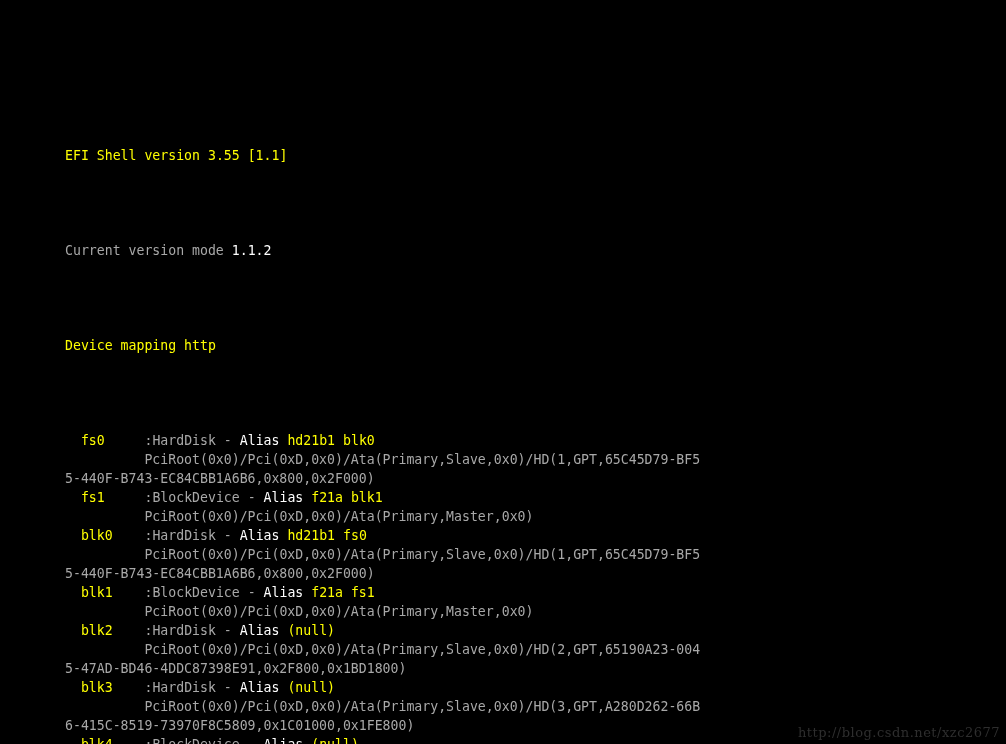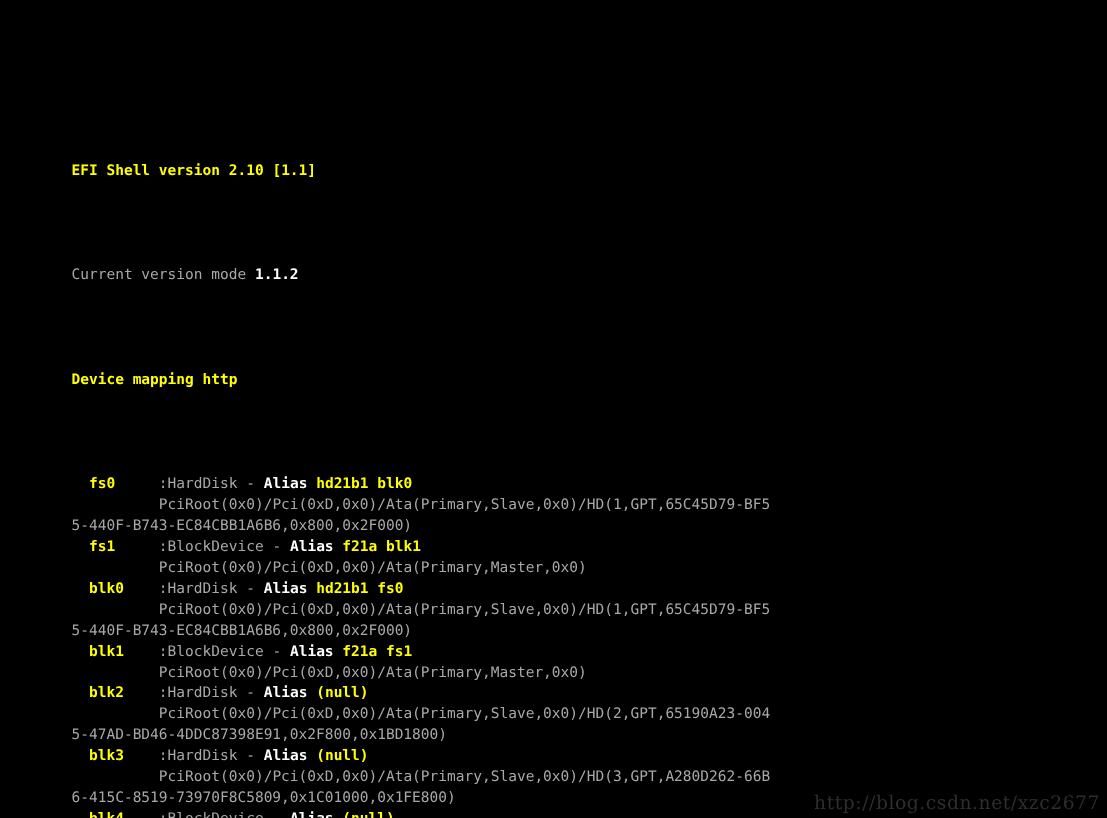--- a/index.html
+++ b/index.html
@@ -25,44 +25,44 @@
     line-height: 19px;
     letter-spacing: 0px;
     white-space: pre;
   }
   .line {
     height: 19px;
     white-space: pre;
   }
 
   
-  .c-yellow  { color: #ffff00; font-weight: bold; }
+  .c-yellow  { color: #ffff00; font-weight: normal; }
   .c-gray    { color: #a8a8a8; font-weight: normal; }
-  .c-white   { color: #ffffff; font-weight: bold; }
+  .c-white   { color: #ffffff; font-weight: normal; }
 
   #watermark {
     position: absolute;
     right: 6px;
     bottom: 4px;
     color: #2e2e2e;
     font-family: "DejaVu Serif", "Liberation Serif", serif;
-    font-size: 17px;
+    font-size: 13px;
     letter-spacing: 0.5px;
     white-space: nowrap;
   }
 </style>
 </head>
 <body>
 
 <div id="screen">
 
   <div id="console">
 
     
-    <div class="line"><span class="c-yellow">EFI Shell version</span><span class="c-yellow"> </span><span class="c-yellow">2.10 [1.1]</span></div>
+    <div class="line"><span class="c-yellow">EFI Shell version</span><span class="c-yellow"> </span><span class="c-yellow">3.55 [1.1]</span></div>
 
     
     <div class="line"><span class="c-gray">Current version mode</span><span class="c-gray"> </span><span class="c-white">1.1.2</span></div>
 
     
     <div class="line"><span class="c-yellow">Device mapping http</span></div>
 
     
     <div id="device-list"><div class="line"><span class="c-gray">  </span><span class="c-yellow">fs0</span><span class="c-gray">     </span><span class="c-gray">:</span><span class="c-gray">HardDisk</span><span class="c-gray"> </span><span class="c-gray">-</span><span class="c-gray"> </span><span class="c-white">Alias</span><span class="c-gray"> </span><span class="c-yellow">hd21b1 blk0</span></div><div class="line"><span class="c-gray">          </span><span class="c-gray">PciRoot(0x0)/Pci(0xD,0x0)/Ata(Primary,Slave,0x0)/HD(1,GPT,65C45D79-BF5</span></div><div class="line"><span class="c-gray"></span><span class="c-gray">5-440F-B743-EC84CBB1A6B6,0x800,0x2F000)</span></div><div class="line"><span class="c-gray">  </span><span class="c-yellow">fs1</span><span class="c-gray">     </span><span class="c-gray">:</span><span class="c-gray">BlockDevice</span><span class="c-gray"> </span><span class="c-gray">-</span><span class="c-gray"> </span><span class="c-white">Alias</span><span class="c-gray"> </span><span class="c-yellow">f21a blk1</span></div><div class="line"><span class="c-gray">          </span><span class="c-gray">PciRoot(0x0)/Pci(0xD,0x0)/Ata(Primary,Master,0x0)</span></div><div class="line"><span class="c-gray">  </span><span class="c-yellow">blk0</span><span class="c-gray">    </span><span class="c-gray">:</span><span class="c-gray">HardDisk</span><span class="c-gray"> </span><span class="c-gray">-</span><span class="c-gray"> </span><span class="c-white">Alias</span><span class="c-gray"> </span><span class="c-yellow">hd21b1 fs0</span></div><div class="line"><span class="c-gray">          </span><span class="c-gray">PciRoot(0x0)/Pci(0xD,0x0)/Ata(Primary,Slave,0x0)/HD(1,GPT,65C45D79-BF5</span></div><div class="line"><span class="c-gray"></span><span class="c-gray">5-440F-B743-EC84CBB1A6B6,0x800,0x2F000)</span></div><div class="line"><span class="c-gray">  </span><span class="c-yellow">blk1</span><span class="c-gray">    </span><span class="c-gray">:</span><span class="c-gray">BlockDevice</span><span class="c-gray"> </span><span class="c-gray">-</span><span class="c-gray"> </span><span class="c-white">Alias</span><span class="c-gray"> </span><span class="c-yellow">f21a fs1</span></div><div class="line"><span class="c-gray">          </span><span class="c-gray">PciRoot(0x0)/Pci(0xD,0x0)/Ata(Primary,Master,0x0)</span></div><div class="line"><span class="c-gray">  </span><span class="c-yellow">blk2</span><span class="c-gray">    </span><span class="c-gray">:</span><span class="c-gray">HardDisk</span><span class="c-gray"> </span><span class="c-gray">-</span><span class="c-gray"> </span><span class="c-white">Alias</span><span class="c-gray"> </span><span class="c-yellow">(null)</span></div><div class="line"><span class="c-gray">          </span><span class="c-gray">PciRoot(0x0)/Pci(0xD,0x0)/Ata(Primary,Slave,0x0)/HD(2,GPT,65190A23-004</span></div><div class="line"><span class="c-gray"></span><span class="c-gray">5-47AD-BD46-4DDC87398E91,0x2F800,0x1BD1800)</span></div><div class="line"><span class="c-gray">  </span><span class="c-yellow">blk3</span><span class="c-gray">    </span><span class="c-gray">:</span><span class="c-gray">HardDisk</span><span class="c-gray"> </span><span class="c-gray">-</span><span class="c-gray"> </span><span class="c-white">Alias</span><span class="c-gray"> </span><span class="c-yellow">(null)</span></div><div class="line"><span class="c-gray">          </span><span class="c-gray">PciRoot(0x0)/Pci(0xD,0x0)/Ata(Primary,Slave,0x0)/HD(3,GPT,A280D262-66B</span></div><div class="line"><span class="c-gray"></span><span class="c-gray">6-415C-8519-73970F8C5809,0x1C01000,0x1FE800)</span></div><div class="line"><span class="c-gray">  </span><span class="c-yellow">blk4</span><span class="c-gray">    </span><span class="c-gray">:</span><span class="c-gray">BlockDevice</span><span class="c-gray"> </span><span class="c-gray">-</span><span class="c-gray"> </span><span class="c-white">Alias</span><span class="c-gray"> </span><span class="c-yellow">(null)</span></div></div>
 

